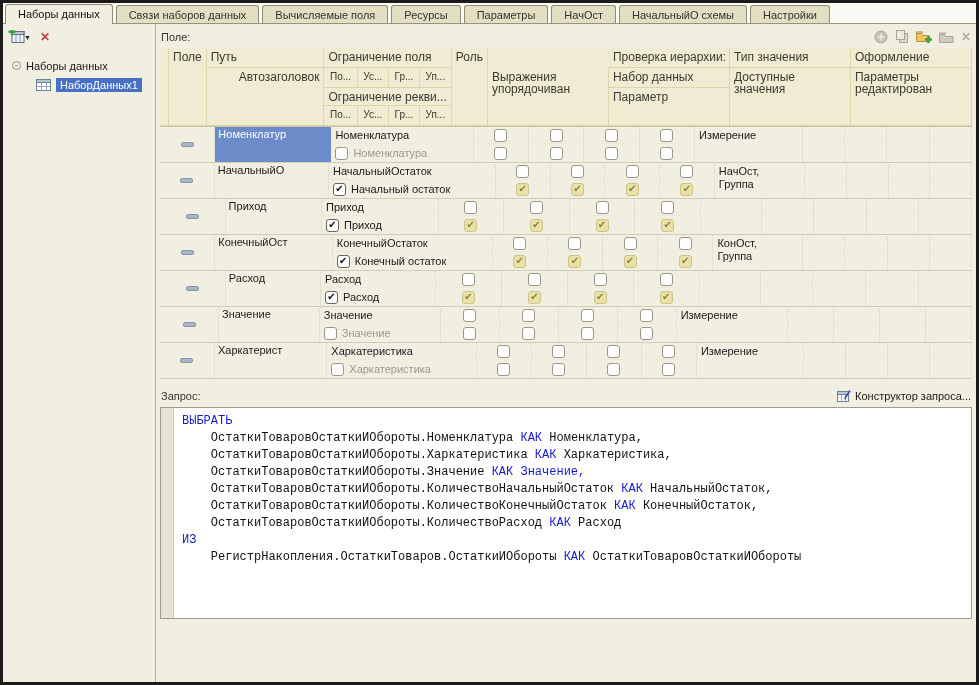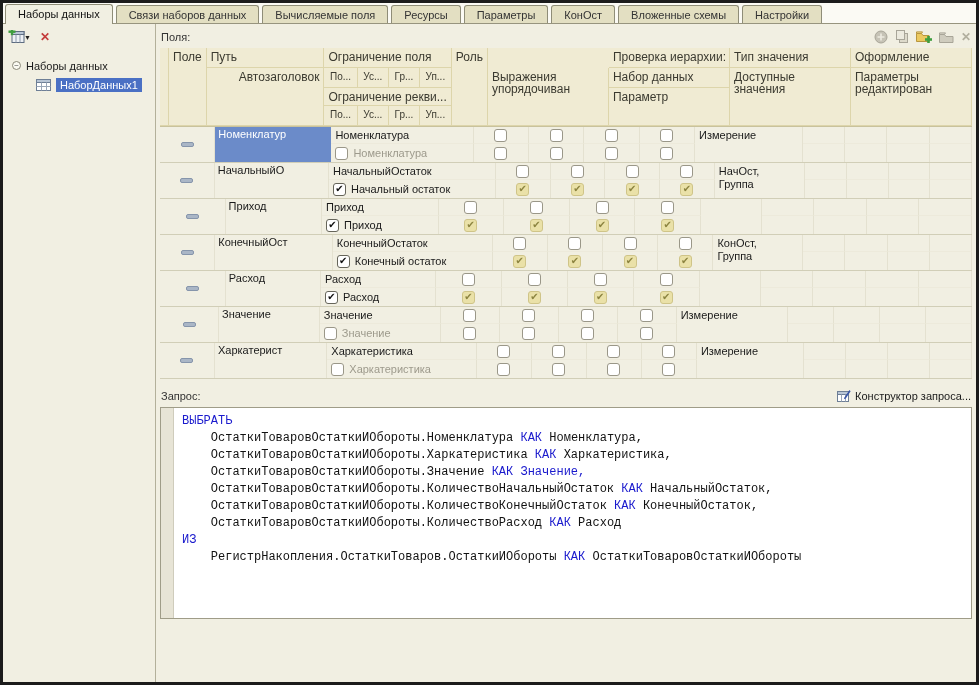--- a/index.html
+++ b/index.html
@@ -78,22 +78,22 @@
 <body>
 
 <div class="window">
 
   <div class="tabbar">
       <div class="tab active">Наборы данных</div>
       <div class="tab">Связи наборов данных</div>
       <div class="tab">Вычисляемые поля</div>
       <div class="tab">Ресурсы</div>
       <div class="tab">Параметры</div>
-      <div class="tab">КонОст</div>
-      <div class="tab">Вложенные схемы</div>
+      <div class="tab">НачОст</div>
+      <div class="tab">НачальныйО схемы</div>
       <div class="tab">Настройки</div>
     </div>
 
   <div class="main">
 
     <div class="left">
       <div class="ltoolbar">
         <span style="display:inline-flex;align-items:center">
           <svg width="17" height="14" viewBox="0 0 17 14">
             <rect x="4" y="1.5" width="12" height="11" fill="#eef1f5" stroke="#5d6c80"></rect>
@@ -121,21 +121,21 @@
             <line x1="0.5" y1="7.5" x2="14.5" y2="7.5" stroke="#9aa7b8"></line>
           </svg>
           <span class="tsel">НаборДанных1</span>
         </div>
       </div>
     </div>
 
     <div class="right">
 
       <div class="barrow">
-        <span class="barlabel">Поля:</span>
+        <span class="barlabel">Поле:</span>
         <span class="ricons">
           <svg width="14" height="14" viewBox="0 0 14 14">
             <circle cx="7" cy="7" r="6" fill="#c6c3b6" stroke="#a8a598"></circle>
             <path d="M3.5 7h7M7 3.5v7" stroke="#edebe0" stroke-width="1.6"></path>
           </svg>
           <svg width="14" height="14" viewBox="0 0 14 14">
             <rect x="4.5" y="3.5" width="8" height="9" fill="#dddacb" stroke="#a8a598"></rect>
             <rect x="1.5" y="0.5" width="8" height="9" fill="#ecead e" stroke="#a8a598"></rect>
             <rect x="1.5" y="0.5" width="8" height="9" fill="#eceade" stroke="#a8a598"></rect>
           </svg>

